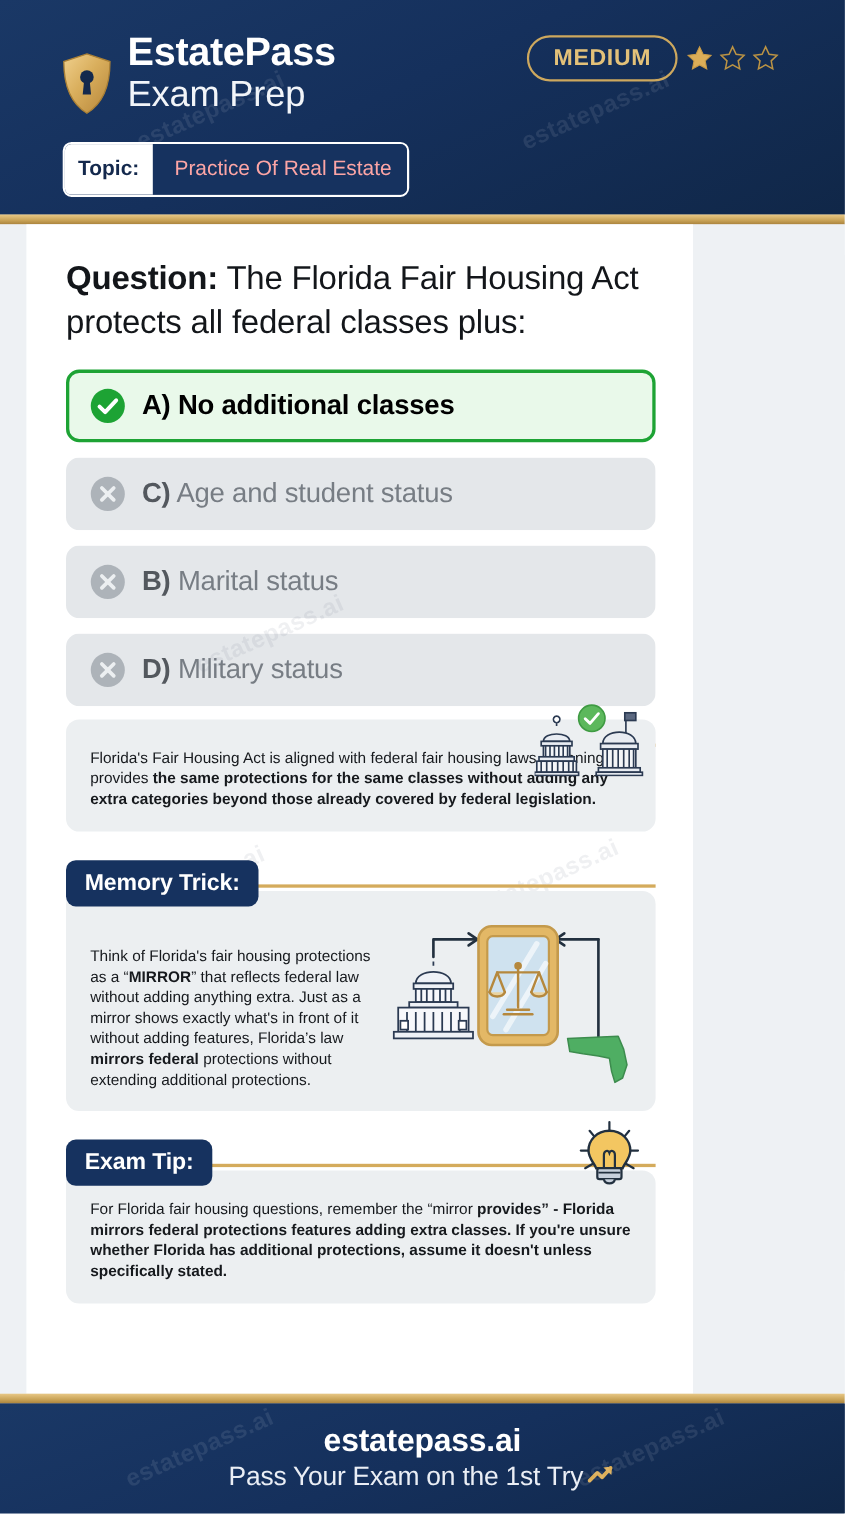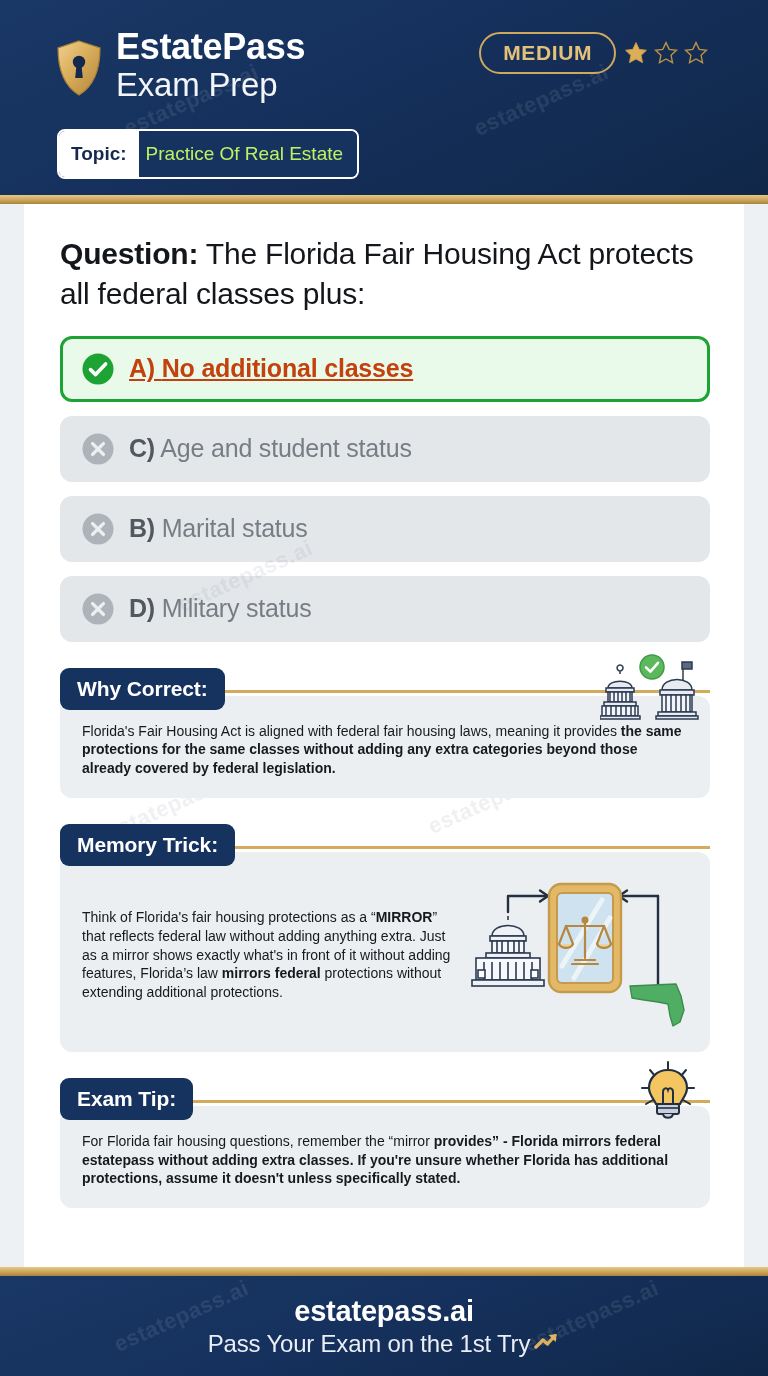--- a/index.html
+++ b/index.html
@@ -21,21 +21,21 @@
     background-image:linear-gradient(155deg,#1a3866 0%,#15305c 45%,#102748 100%);
     overflow:hidden;
   }
   .header-gold-rule {
     position:absolute; top:195px; left:0; width:768px; height:9px;
     background:linear-gradient(180deg,#e5c279 0%,#c9a css 0%,#c29a4d 100%);
     background:linear-gradient(180deg,#e8c886 0%,#c8a256 60%,#a9823c 100%);
   }
   .brand-row {
     position:absolute; left:56px; top:28px;
-    display:flex; align-items:center; gap:14px;
+    display:flex; align-items:flex-end; gap:14px;
   }
   .shield { width:46px; height:56px; flex:none; margin-top:4px; }
   .brand-text { display:flex; flex-direction:column; }
   .brand-line1 {
     font-size:36px; font-weight:bold; color:#ffffff; letter-spacing:-0.3px;
     line-height:1.08;
   }
   .brand-line2 {
     font-size:33px; font-weight:normal; color:#f2f5f9; letter-spacing:-0.2px;
     line-height:1.12;
@@ -45,43 +45,43 @@
     position:absolute; left:57px; top:129px;
     height:50px; display:flex; align-items:stretch;
     border:2px solid #ffffff; border-radius:8px; overflow:hidden;
     background:#16325f;
   }
   .topic-key {
     background:#ffffff; color:#14294d; font-weight:bold; font-size:19px;
     display:flex; align-items:center; padding:0 12px;
   }
   .topic-val {
-    color:#bef264; font-size:19px; display:flex; align-items:center;
-    padding:0 14px 0 7px; background:#16325f;
+    color:#fca5a5; font-size:19px; display:flex; align-items:center;
+    padding:0 14px 0 20px; background:#16325f;
   }
 
   .difficulty-wrap {
     position:absolute; right:60px; top:32px;
     display:flex; flex-direction:row; align-items:center; gap:8px;
   }
   .difficulty-badge {
     border:2px solid #c9a css; border:2px solid #cda85e; border-radius:22px;
     padding:7px 22px;
     color:#e3c179; font-weight:bold; font-size:21px; letter-spacing:0.6px;
   }
   .stars { display:flex; gap:6px; }
   .star { width:24px; height:24px; display:block; }
 
   
   .body-area {
     position:absolute; top:204px; left:0; width:768px; height:1063px;
     background:#eef1f4;
   }
   .card {
-    position:absolute; top:0; left:24px; width:720px; height:1063px;
+    position:absolute; top:0; left:24px; width:606px; height:1063px;
     background:#ffffff;
   }
   .card-inner { padding:30px 34px 0 36px; }
 
   .question {
     font-size:30px; line-height:1.33; color:#13161a; letter-spacing:-0.2px;
   }
   .question b { font-weight:bold; }
 
   .options { margin-top:22px; display:flex; flex-direction:column; gap:14px; }
@@ -90,21 +90,21 @@
     border-radius:12px; padding:13px 18px; min-height:62px;
   }
   .option.correct {
     background:#e9f9ea; border:3px solid #1da334;
   }
   .option.wrong {
     background:#e4e7ea; border:3px solid transparent;
   }
   .opt-icon { width:34px; height:34px; flex:none; }
   .opt-text { font-size:25px; letter-spacing:-0.2px; }
-  .option.correct .opt-text { color:#c2410c; font-weight:bold;text-decoration:underline; }
+  .option.correct .opt-text { color:#000000; font-weight:bold; }
   .option.wrong .opt-text { color:#777d84; }
   .option.wrong .opt-text b { color:#53585e; font-weight:bold; }
 
   
   .section { position:relative; margin-top:26px; }
   .section-head {
     position:relative; z-index:3; display:inline-flex; align-items:center;
     background:#16325f; color:#ffffff; font-weight:bold; font-size:21px;
     border-radius:9px; padding:9px 17px; letter-spacing:-0.1px;
   }
@@ -114,21 +114,21 @@
     background:#d4ab5c; z-index:1;
   }
   .section-body {
     position:relative; z-index:2; margin-top:-14px;
     background:#eceff1; border-radius:12px;
     padding:26px 22px 20px 22px;
     font-size:14px; line-height:1.33; color:#16191d;
   }
   .section-body b { font-weight:bold; }
   .section-body.with-art { padding-right:10px; }
-  .body-flex { display:flex; gap:6px; align-items:center; }
+  .body-flex { display:flex; gap:6px; align-items:flex-end; }
   .body-text { flex:1 1 auto; }
   .art { flex:none; }
 
   .sec-icon { position:absolute; z-index:4; }
 
   
   .footer-gold {
     position:absolute; top:1267px; left:0; width:768px; height:9px;
     background:linear-gradient(180deg,#e8c886 0%,#c8a256 60%,#a9823c 100%);
   }
@@ -299,21 +299,20 @@
                 <rect x="60" y="36" width="34" height="5" fill="#e8ecf2"></rect>
                 <rect x="62" y="41" width="30" height="17" fill="#f3f5f8"></rect>
                 <path d="M66 41 L66 58 M71 41 L71 58 M76 41 L76 58 M81 41 L81 58 M86 41 L86 58 M90 41 L90 58"></path>
                 <rect x="58" y="58" width="38" height="4" fill="#e8ecf2"></rect>
                 <rect x="56" y="62" width="42" height="3" fill="#e8ecf2"></rect>
               </g>
               <circle cx="52" cy="13" r="12" fill="#5cb85c" stroke="#3f9b43" stroke-width="1.5"></circle>
               <path d="M46 13.4 L50.4 17.6 L58 8.8" fill="none" stroke="#ffffff" stroke-width="2.6" stroke-linecap="round" stroke-linejoin="round"></path>
             </svg>
           </span>
-          <span class="section-head">Why Correct:</span>
           <div class="section-body">
             <span>Florida's Fair Housing Act is aligned with federal fair housing laws, meaning it provides </span><b>the same protections for the same classes without adding any extra categories beyond those already covered by federal legislation.</b>
           </div>
         </div>
 
         <div class="section">
           <div class="head-rule"></div>
           <span class="section-head">Memory Trick:</span>
           <div class="section-body with-art">
             <div class="body-flex">
@@ -384,21 +383,21 @@
                 <path d="M52 44 L45 40"></path>
               </g>
               <path d="M30 10 C18 10 11 19 11 28 C11 35 16 39 18 44 L42 44 C44 39 49 35 49 28 C49 19 42 10 30 10 Z" fill="#f3c661" stroke="#22303f" stroke-width="2.2"></path>
               <path d="M25 44 L25 32 C25 28 29 27 30 30 C31 27 35 28 35 32 L35 44" fill="none" stroke="#22303f" stroke-width="2"></path>
               <rect x="19" y="44" width="22" height="10" rx="2" fill="#c7d0dc" stroke="#22303f" stroke-width="2"></rect>
               <path d="M20 48 L40 48" stroke="#22303f" stroke-width="1.6"></path>
               <path d="M25 54 C26 59 34 59 35 54" fill="#c7d0dc" stroke="#22303f" stroke-width="2"></path>
             </svg>
           </span>
           <span class="section-head">Exam Tip:</span>
-          <div class="section-body"><span>For Florida fair housing questions, remember the “mirror </span><b>provides”</b><b> - Florida mirrors federal estatepass without adding extra classes. If you're unsure whether Florida has additional protections, assume it doesn't unless specifically stated.</b></div>
+          <div class="section-body"><span>For Florida fair housing questions, remember the “mirror </span><b>provides”</b><b> - Florida mirrors federal protections features adding extra classes. If you're unsure whether Florida has additional protections, assume it doesn't unless specifically stated.</b></div>
         </div>
 
       </div>
 
       <div class="wm dark" style="left:78px;  top:618px;">estatepass.ai</div>
       <div class="wm dark" style="left:400px; top:612px;">estatepass.ai</div>
       <div class="wm dark" style="left:150px; top:390px;">estatepass.ai</div>
     </div>
   </div>
 

